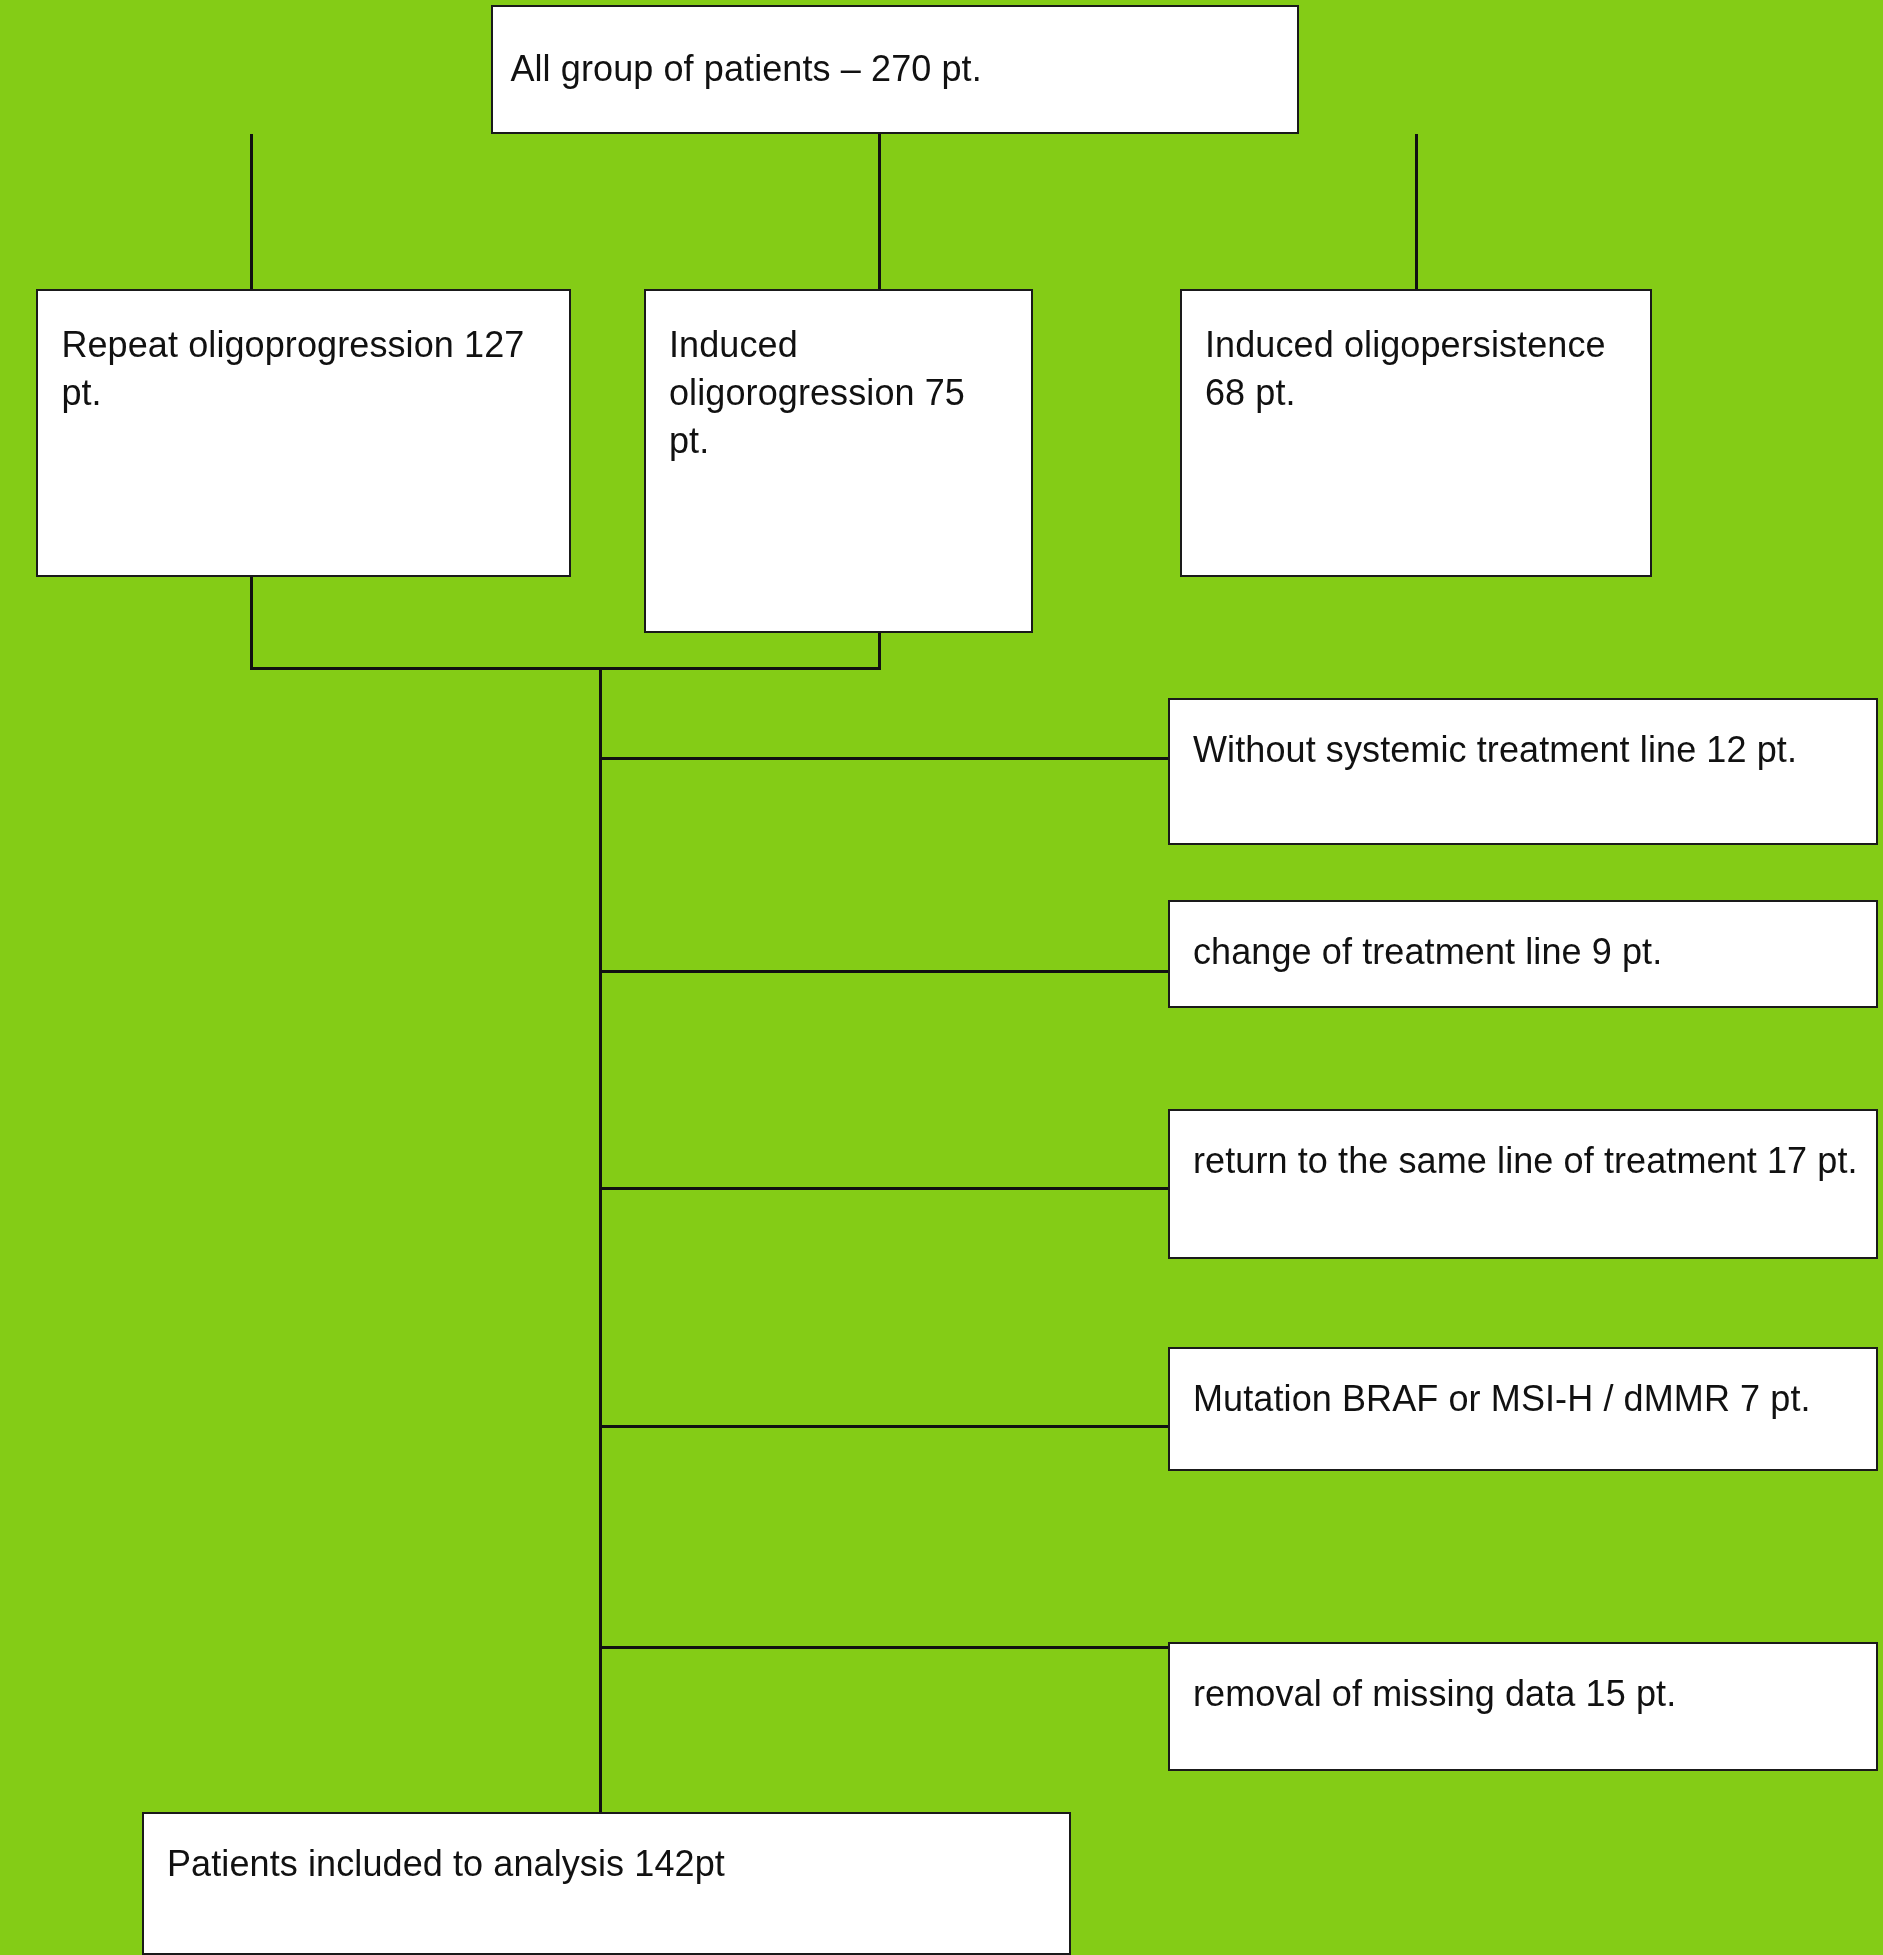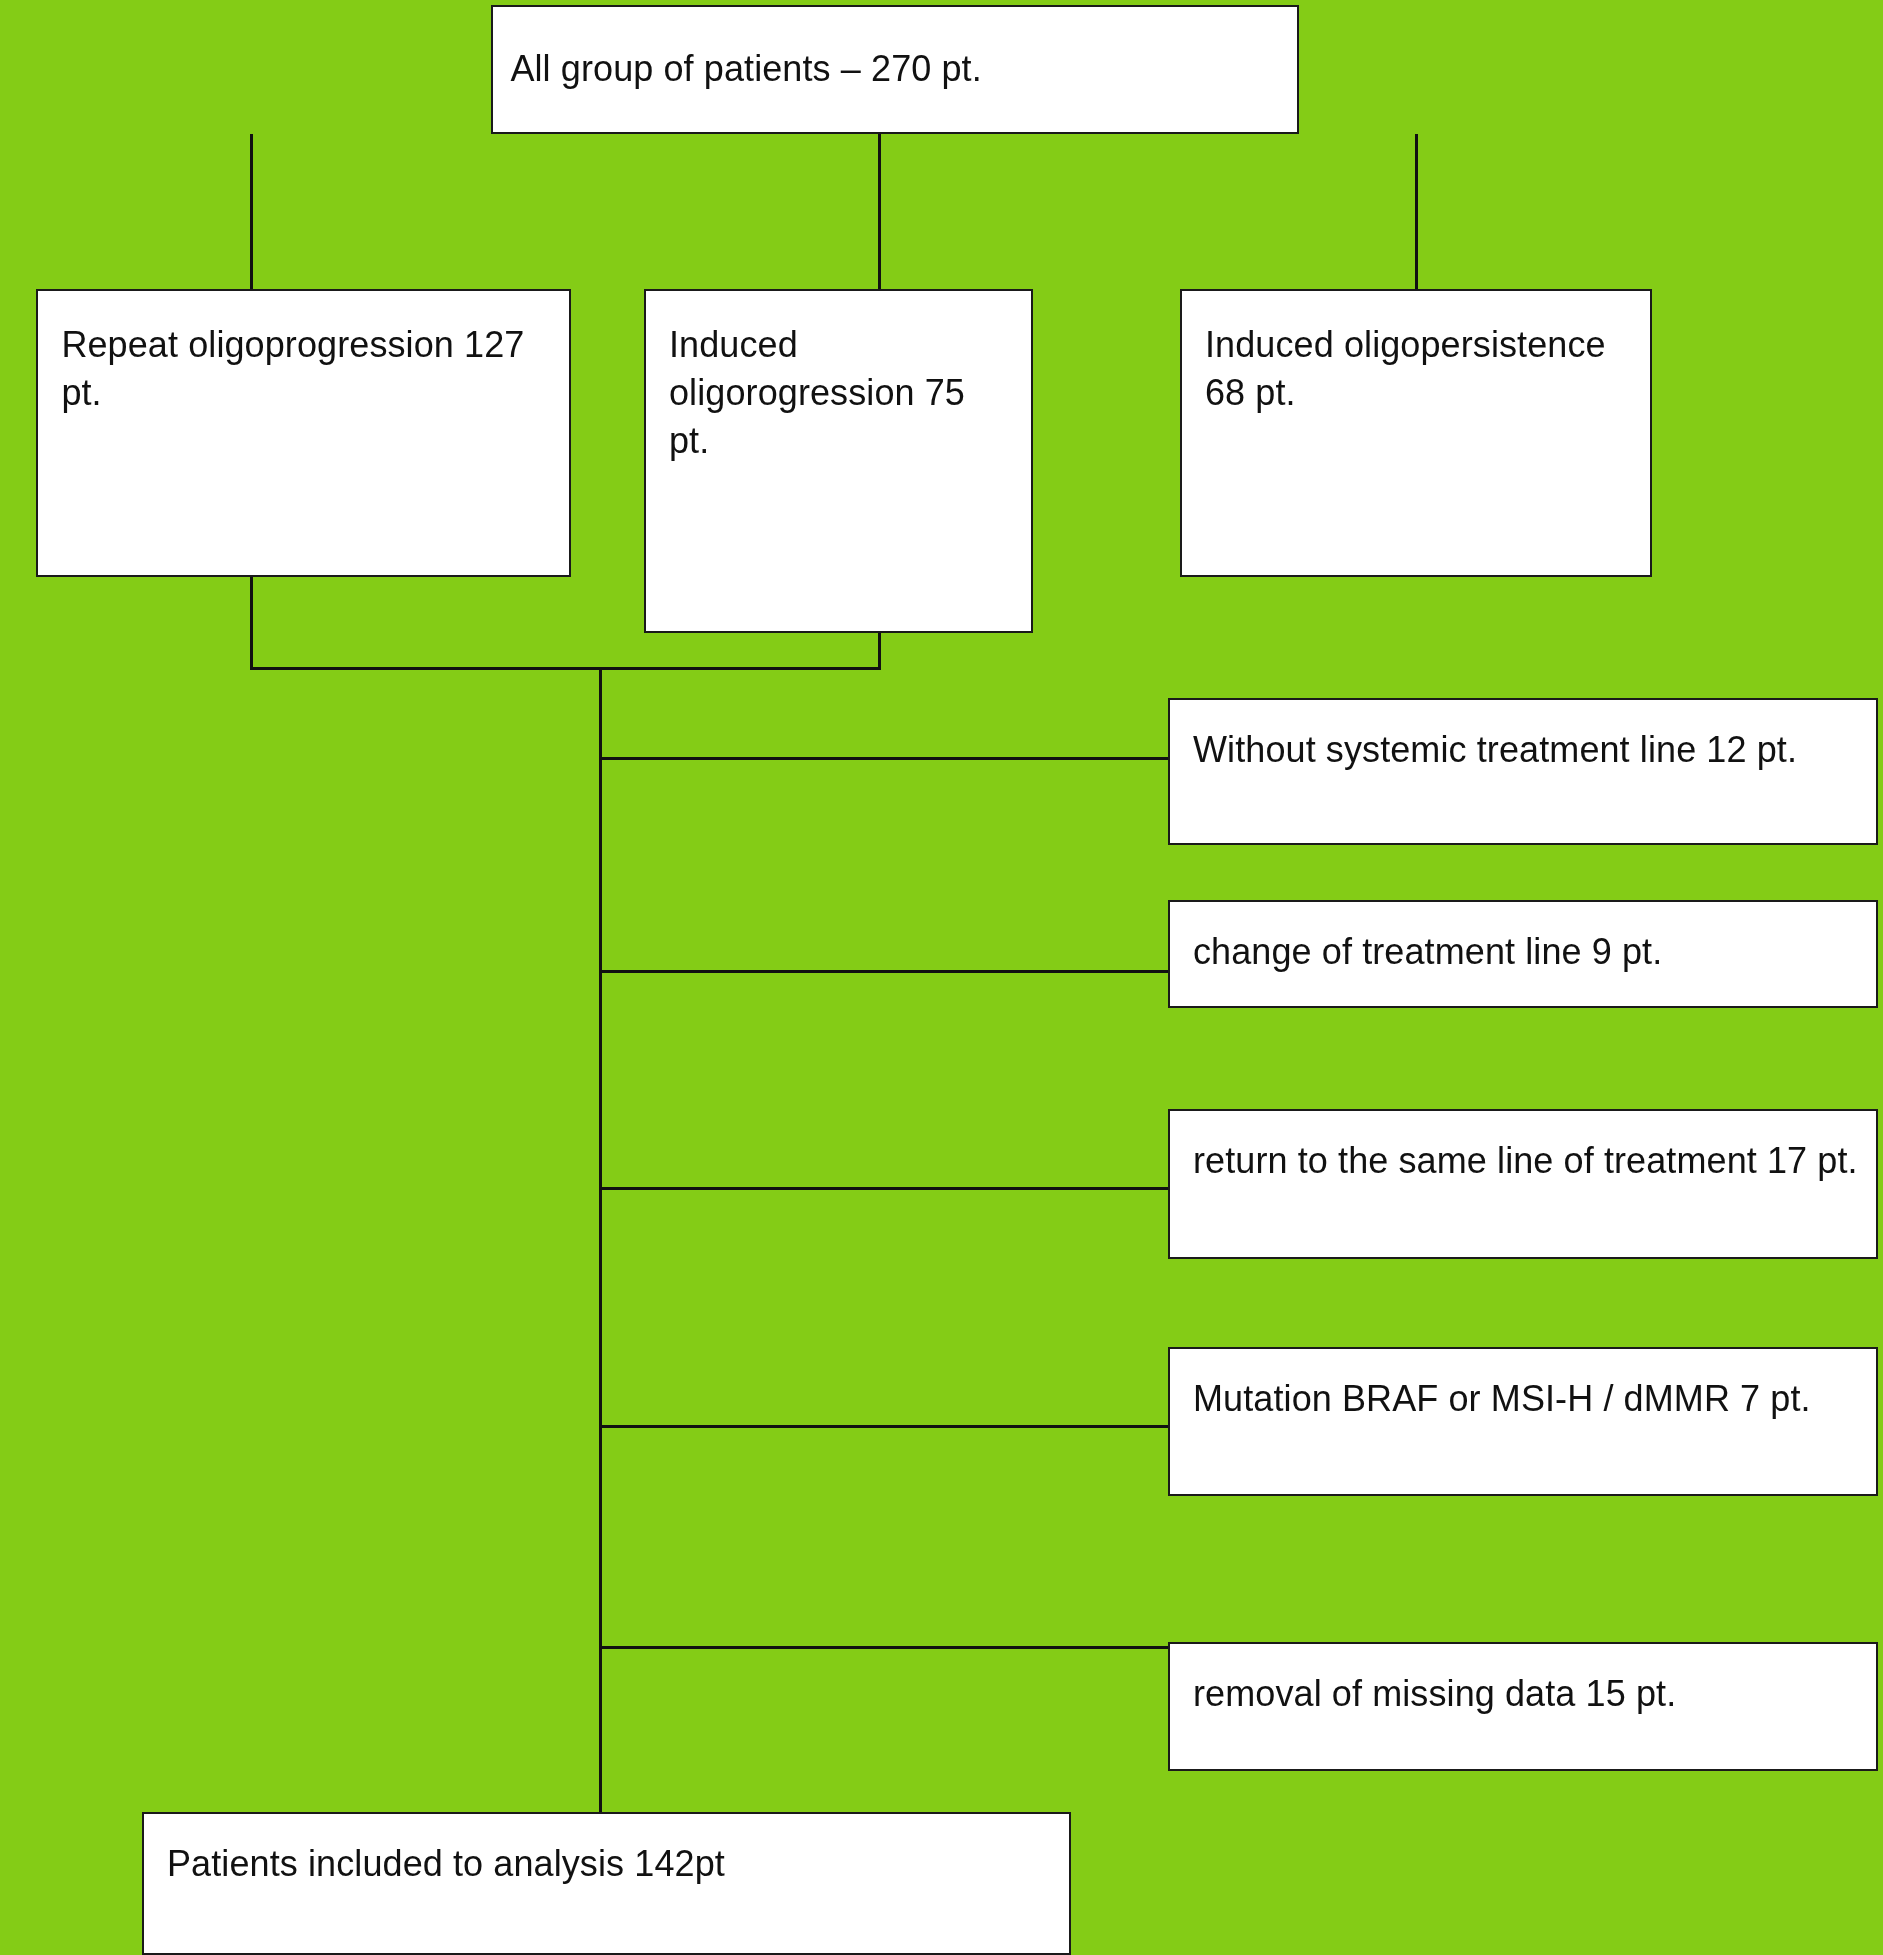--- a/index.html
+++ b/index.html
@@ -66,21 +66,21 @@
   
   .excl {
     left: 1168px;
     width: 710px;
   }
   .excl .label { padding: 25.6px 14px 0 23px; }
 
   #excl-0 { top: 678px;  height: 147px; margin-top: 20px; }
   #excl-1 { top: 900px;  height: 108px; }
   #excl-2 { top: 1109px;  height: 150px; }
-  #excl-3 { top: 1347px;  height: 149px; }
+  #excl-3 { top: 1347px;  height: 124px; }
   #excl-4 { top: 1642px;  height: 129px; }
 
   
   .conn {
     position: absolute;
     background: #111111;
     z-index: 1;
   }
   .conn.v { width: 2.9px; }
   .conn.h { height: 2.9px; }

